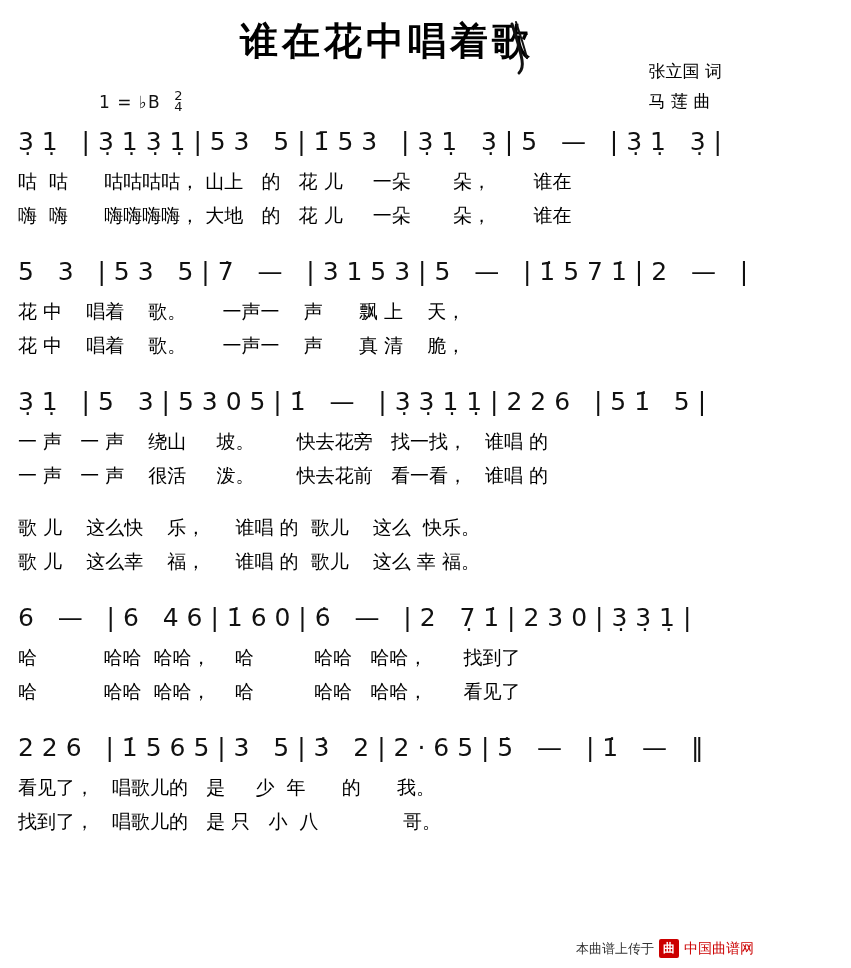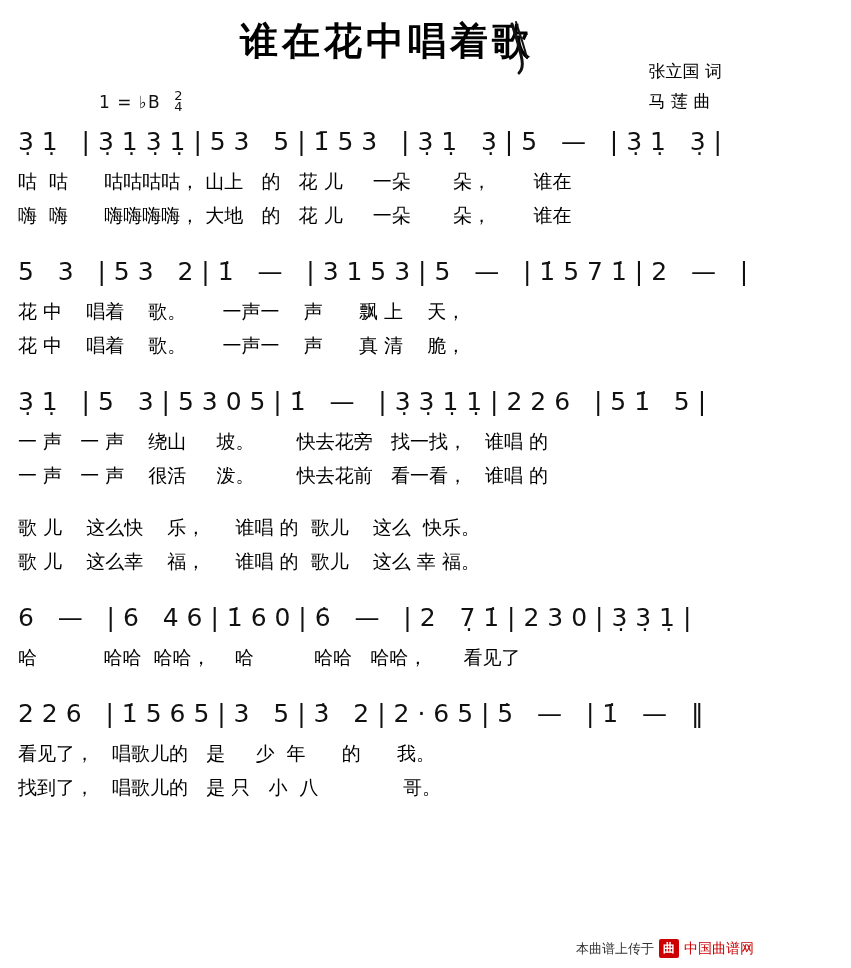--- a/index.html
+++ b/index.html
@@ -160,38 +160,39 @@
 
   <div class="systems">
 
     <div class="system">
       <div class="notes-row">3̣ 1̣   | 3̣ 1̣ 3̣ 1̣ | 5 3   5 | 1̄ 5 3   | 3̣ 1̣   3̣ | 5   —   | 3̣ 1̣   3̣ |</div>
       <div class="lyric-row">咕  咕      咕咕咕咕， 山上   的   花 儿     一朵       朵，       谁在</div>
       <div class="lyric-row">嗨  嗨      嗨嗨嗨嗨， 大地   的   花 儿     一朵       朵，       谁在</div>
     </div>
 
     <div class="system">
-      <div class="notes-row">5   3   | 5 3   2 | 1̇   —   | 3 1 5 3 | 5   —   | 1̇ 5 7 1̇ | 2   —   |</div>
+      <div class="notes-row">5   3   | 5 3   5 | 7̇   —   | 3 1 5 3 | 5   —   | 1̇ 5 7 1̇ | 2   —   |</div>
       <div class="lyric-row">花 中    唱着    歌。      一声一    声      飘 上    天，</div>
       <div class="lyric-row">花 中    唱着    歌。      一声一    声      真 清    脆，</div>
     </div>
 
     <div class="system">
       <div class="notes-row">3̣ 1̣   | 5   3 | 5 3 0 5 | 1̇   —   | 3̣ 3̣ 1̣ 1̣ | 2 2 6   | 5 1̇   5 |</div>
       <div class="lyric-row">一 声   一 声    绕山     坡。       快去花旁   找一找，   谁唱 的</div>
       <div class="lyric-row">一 声   一 声    很活     泼。       快去花前   看一看，   谁唱 的</div>
     </div>
 
     <div class="system">
       <div class="lyric-row">歌 儿    这么快    乐，     谁唱 的  歌儿    这么  快乐。</div>
       <div class="lyric-row">歌 儿    这么幸    福，     谁唱 的  歌儿    这么 幸 福。</div>
     </div>
 
     <div class="system">
       <div class="notes-row">6   —   | 6   4 6 | 1̇ 6 0 | 6̇   —   | 2   7̣ 1̇ | 2 3 0 | 3̣ 3̣ 1̣ |</div>
+      <div class="lyric-row">哈           哈哈  哈哈，    哈          哈哈   哈哈，      找到了</div>
       <div class="lyric-row">哈           哈哈  哈哈，    哈          哈哈   哈哈，      看见了</div>
     </div>
 
     <div class="system">
       <div class="notes-row">2 2 6   | 1̇ 5 6 5 | 3   5 | 3̇   2 | 2 · 6 5 | 5̇   —   | 1̇   —   ‖</div>
       <div class="lyric-row">看见了，   唱歌儿的   是     少  年      的      我。</div>
       <div class="lyric-row">找到了，   唱歌儿的   是 只   小  八              哥。</div>
     </div>
 
   </div>

